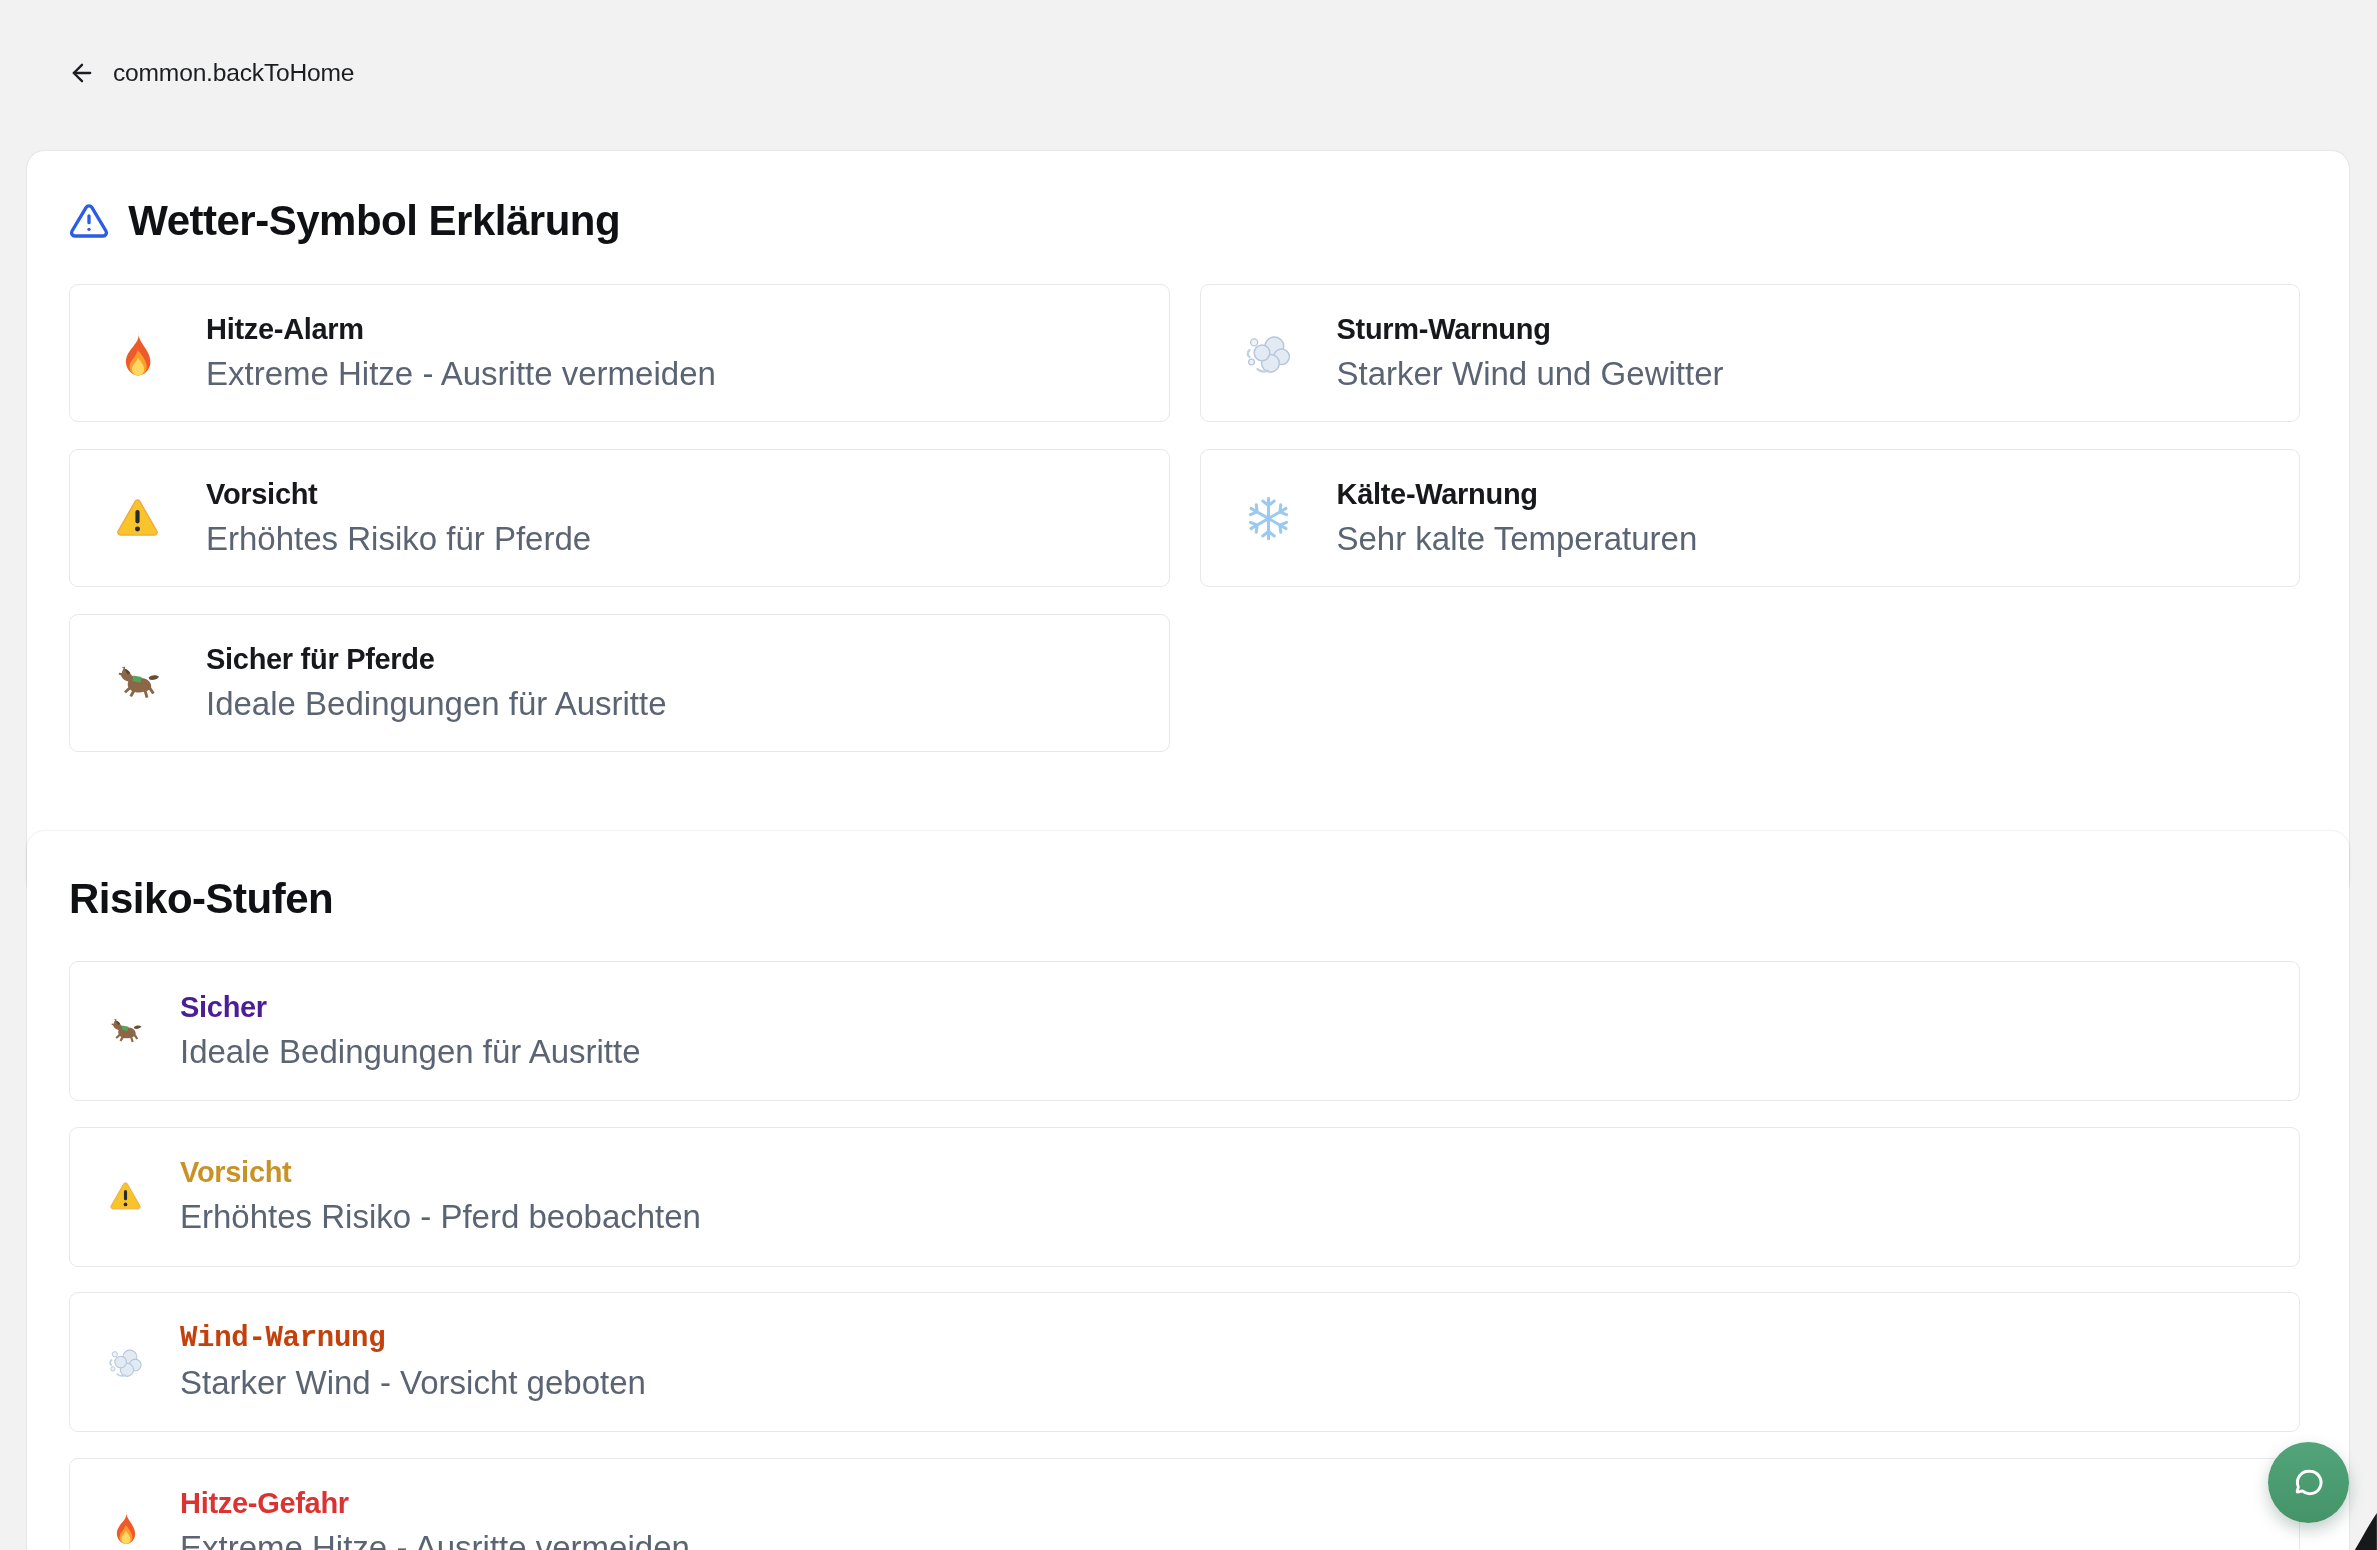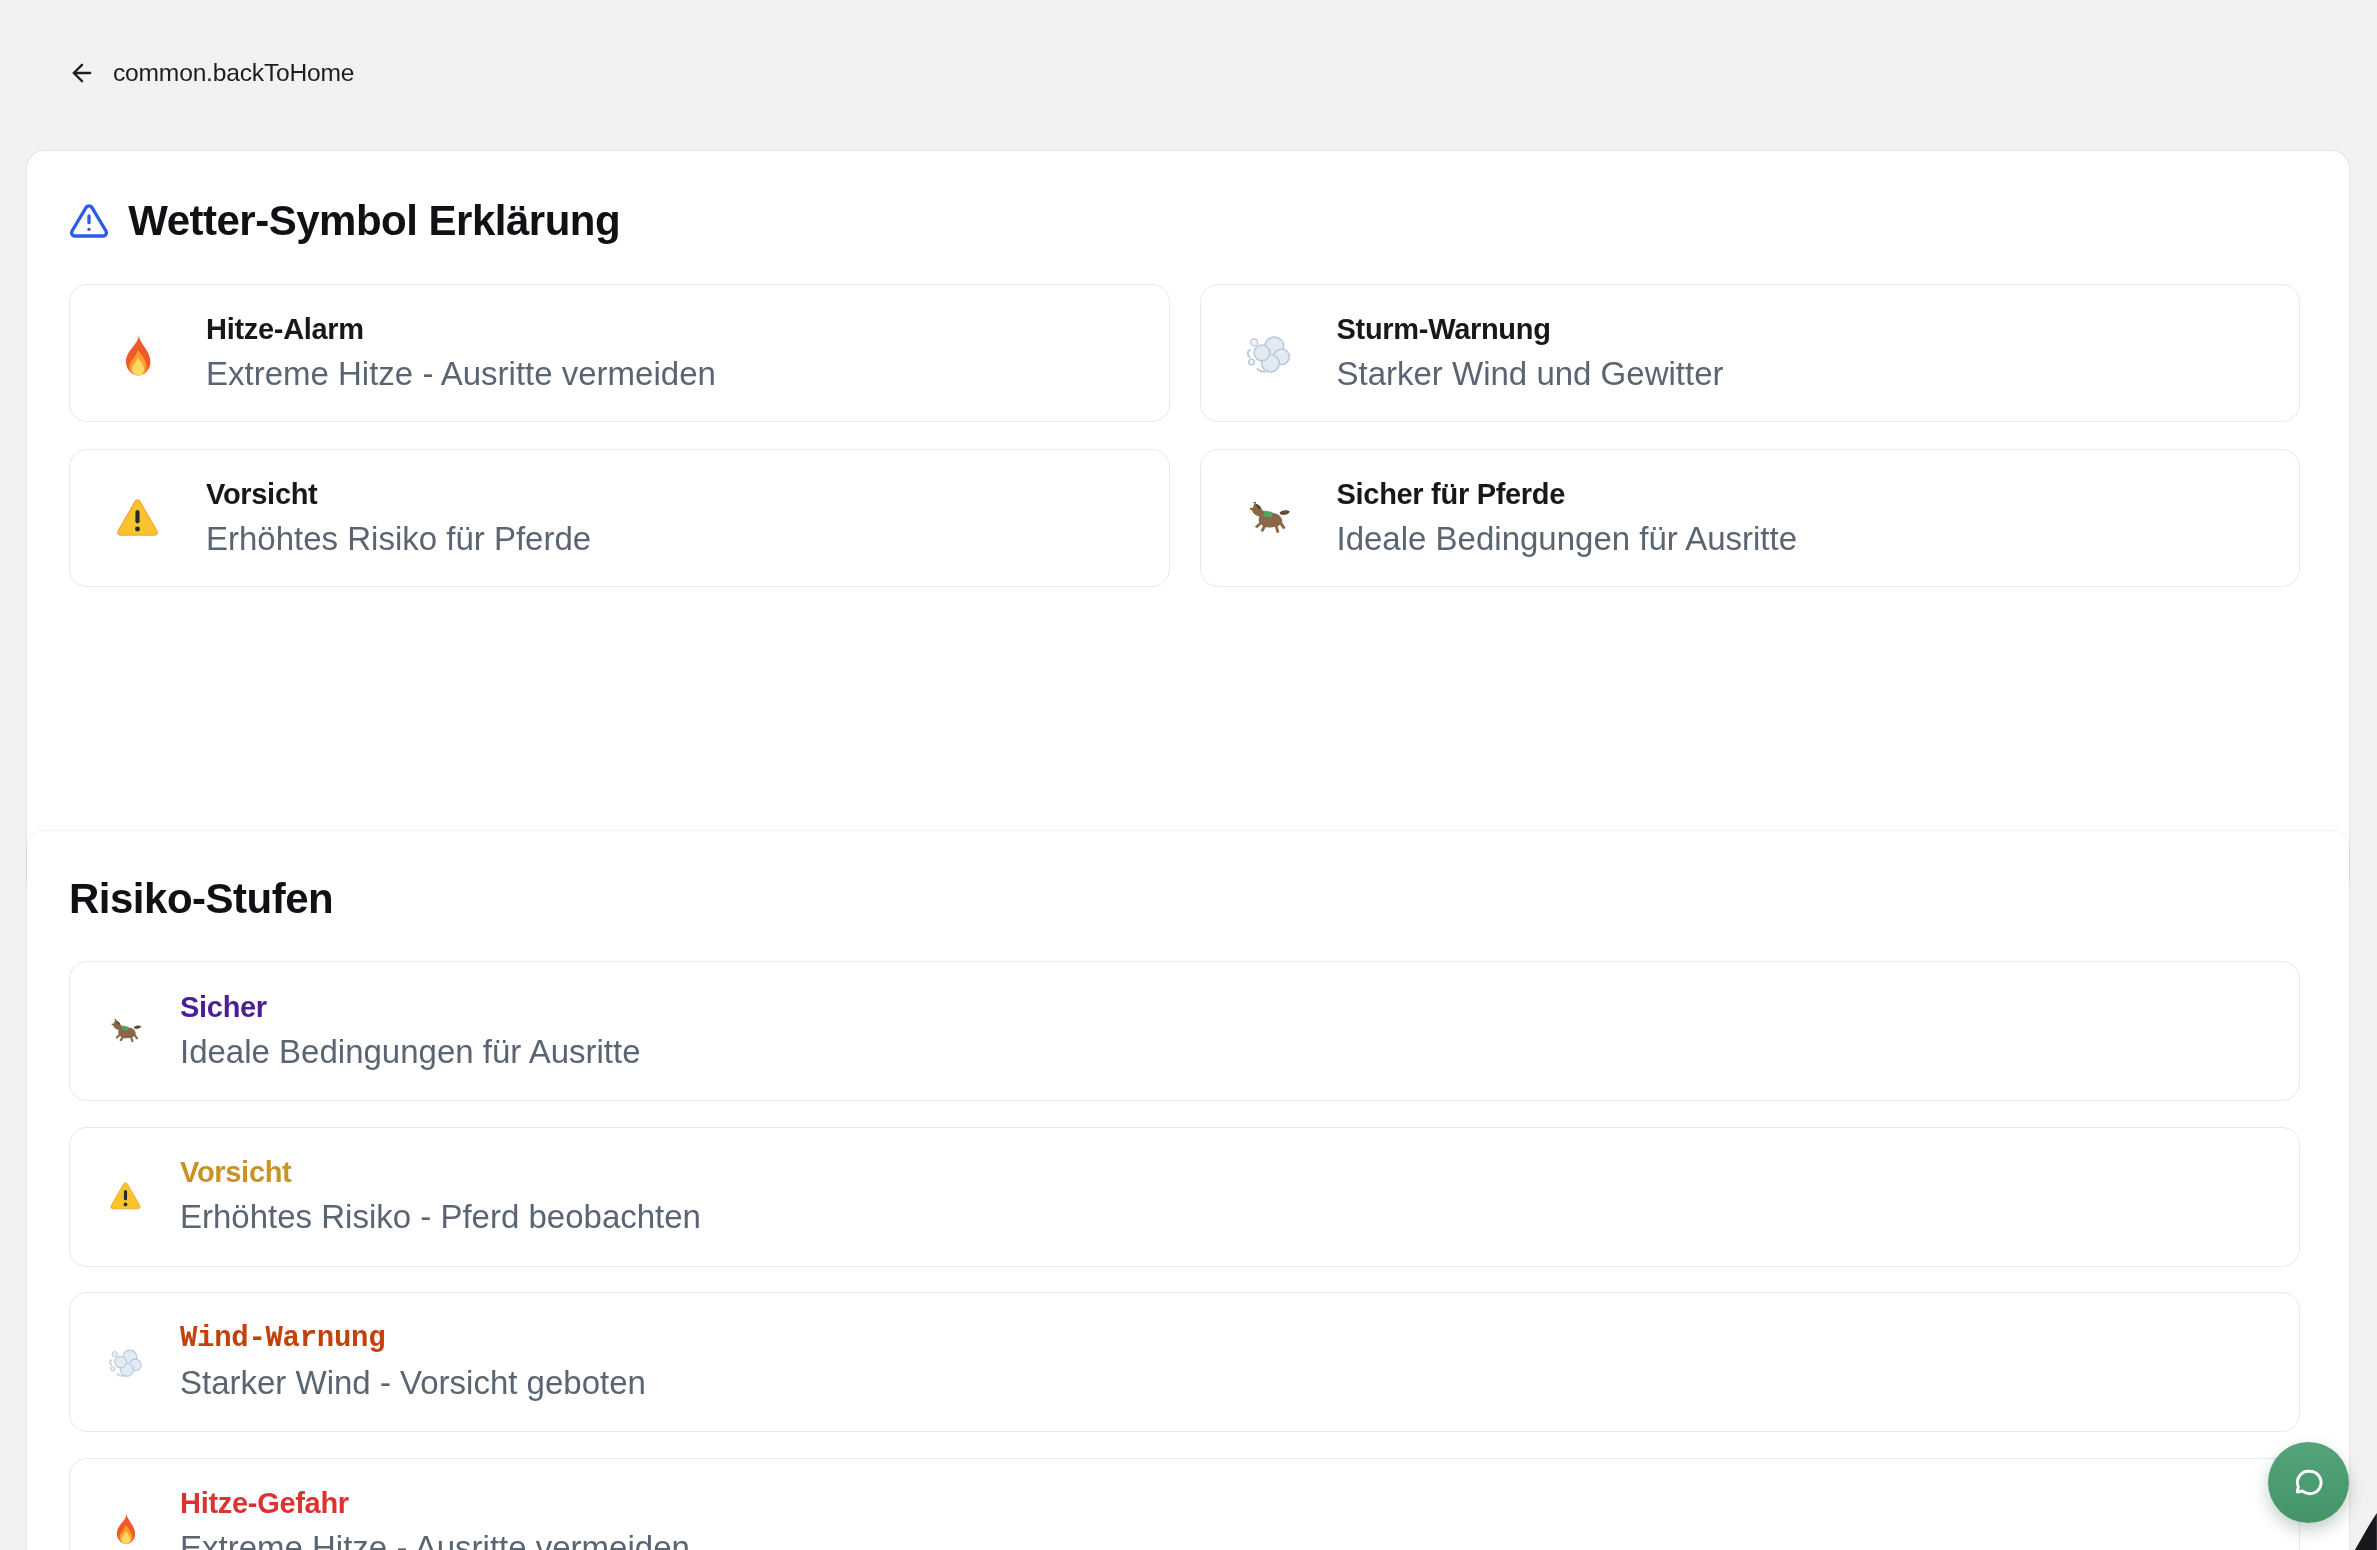--- a/index.html
+++ b/index.html
@@ -36,21 +36,21 @@
   .card-header .header-icon svg { width:40px; height:40px; stroke:#2b5ce5; stroke-width:2; fill:none; stroke-linecap:round; stroke-linejoin:round; }
   .card-title { font-size:42px; font-weight:700; color:#101114; letter-spacing:-0.5px; }
   #risk-card .card-title { margin-bottom:38px; }
 
   
   .legend-grid {
     display:grid; grid-template-columns:1fr 1fr;
     column-gap:30px; row-gap:27px;
   }
   .tile {
-    border:0.9px solid #e7e8ea; border-radius:18px; background:#fff;
+    border:0.9px solid #e7e8ea; border-radius:9px; background:#fff;
     display:flex; align-items:center;
   }
   .legend-item { height:138px; padding-left:44px; gap:45px; }
   .risk-item   { height:140px; padding-left:38px; gap:37px; }
 
   .emoji { display:flex; align-items:center; justify-content:center; flex:none; }
   .legend-item .emoji, .legend-item .emoji svg { width:47px; height:47px; }
   .risk-item .emoji, .risk-item .emoji svg { width:35px; height:35px; }
 
   .tile-text { display:flex; flex-direction:column; gap:8px; }
@@ -144,20 +144,41 @@
               <rect x="16.4" y="11.4" width="3.2" height="10.4" rx="1.6" fill="#262a30"></rect>
               <circle cx="18" cy="26.1" r="1.9" fill="#262a30"></circle>
             </svg>
           </span>
     <span class="tile-text">
       <span class="tile-title">Vorsicht</span>
       <span class="tile-desc">Erhöhtes Risiko für Pferde</span>
     </span>
   </div>
 
+  <div class="tile legend-item">
+    <span class="emoji">
+            <svg viewBox="0 0 36 36">
+              <g stroke="#9cc9f0" stroke-width="2.3" stroke-linecap="round" fill="none">
+                <g>
+                  <path d="M18 2.5v31M18 8l-4.4-3.4M18 8l4.4-3.4M18 28l-4.4 3.4M18 28l4.4 3.4"></path>
+                </g>
+                <g transform="rotate(60 18 18)">
+                  <path d="M18 2.5v31M18 8l-4.4-3.4M18 8l4.4-3.4M18 28l-4.4 3.4M18 28l4.4 3.4"></path>
+                </g>
+                <g transform="rotate(120 18 18)">
+                  <path d="M18 2.5v31M18 8l-4.4-3.4M18 8l4.4-3.4M18 28l-4.4 3.4M18 28l4.4 3.4"></path>
+                </g>
+              </g>
+            </svg>
+          </span>
+    <span class="tile-text">
+      <span class="tile-title">Kälte-Warnung</span>
+      <span class="tile-desc">Sehr kalte Temperaturen</span>
+    </span>
+  </div>
 
   <div class="tile legend-item">
     <span class="emoji">
             <svg viewBox="0 0 40 36">
               <path fill="#674d33" d="M29.5 12.8c2.6-2.1 6.2-2.4 8.8-.6-1.9 2.5-5.2 3.4-8.2 2.5z"></path>
               <path fill="#8b6747" d="M6.2 4.6c1.2-.9 2.6-1 3.4-.7l-.4 1.6 2 1.2c1.2.8 2 1.8 2.8 2.9 1.6 2.2 3.4 3.6 6.6 3.6 3.7 0 7.2.8 9.2 2.8 1.5 1.5 2.1 3.5 1.8 5.3l3 4.6-2.1 1.2-2.7-3.7-2 1.3 1.5 5-2.3.6-1.6-5.2c-2.4.8-5.2.8-7.6.2l-2.5 4.2-2.1-1.1 2.1-4-1.5-1.2-3.6 3.2-1.7-1.6 3.7-3.6c-.7-1.5-.7-3.2 0-4.8l-2.5-1c-1.8-.7-3.1-2.4-3.7-4.2l-2-.8.3-1.5 2.3.2c.2-1.8 1.6-3.6 1.6-4.5z"></path>
               <path fill="#5f4730" d="M9.2 5.5c1.9.5 3.6 1.8 4.7 3.6l-2 1.4c-1.3-1.3-2.4-3.1-2.7-5z"></path>
               <path fill="#55a45e" d="M16.5 11.2l7 1.3-.9 4.8-6.9-1.4z"></path>
             </svg>
           </span>

